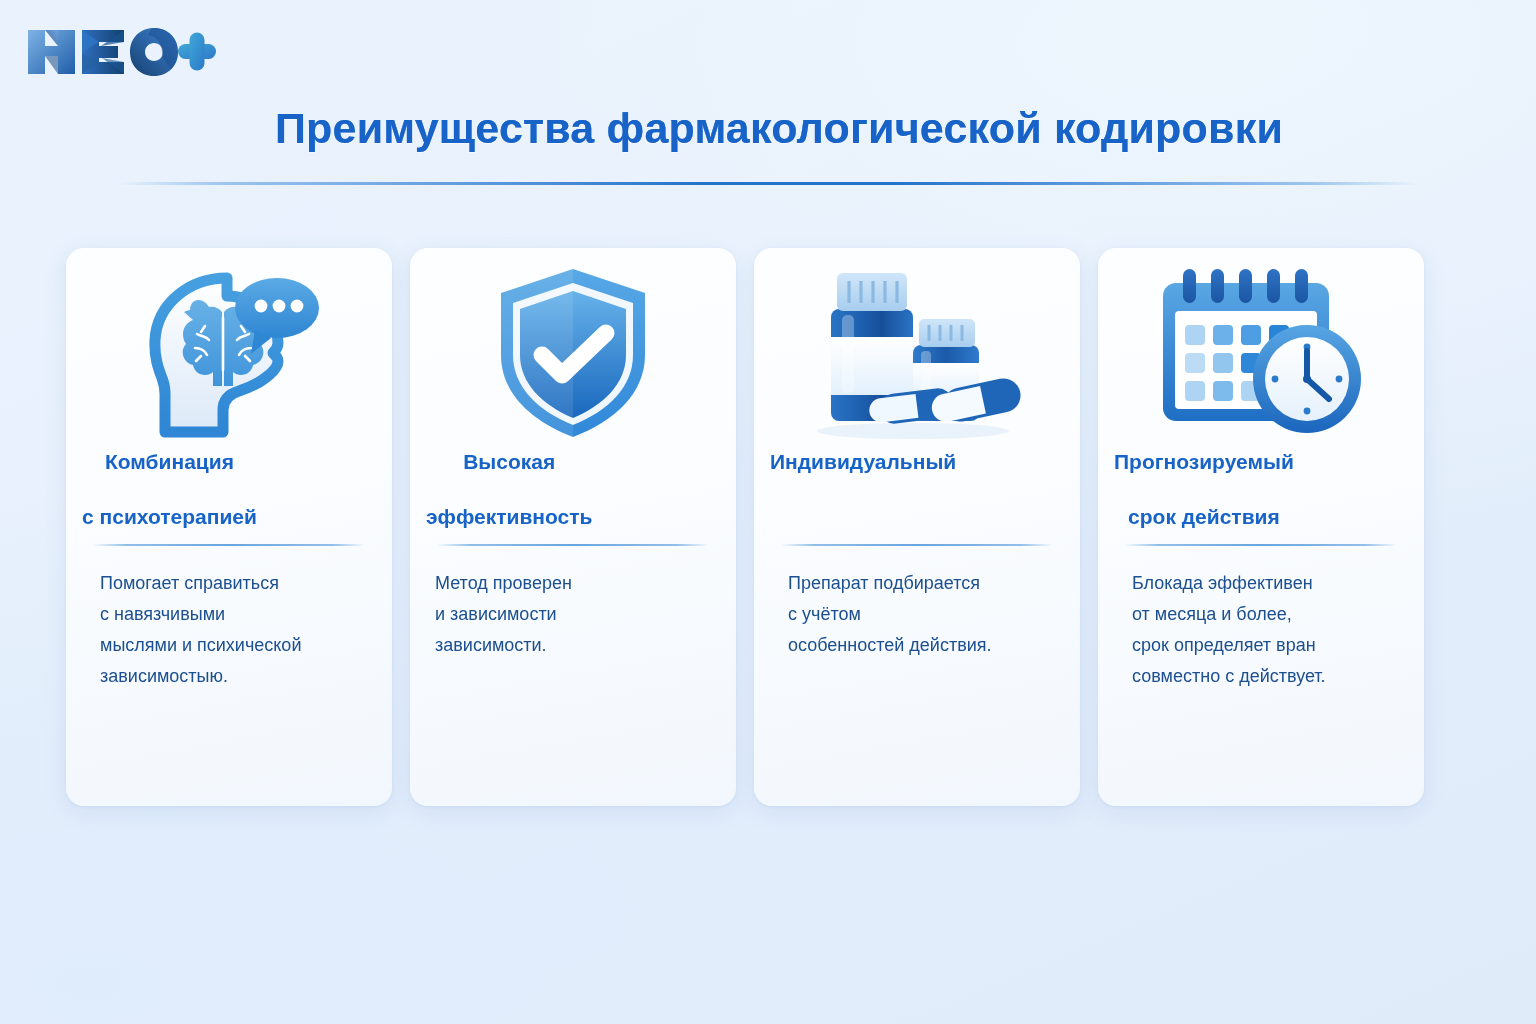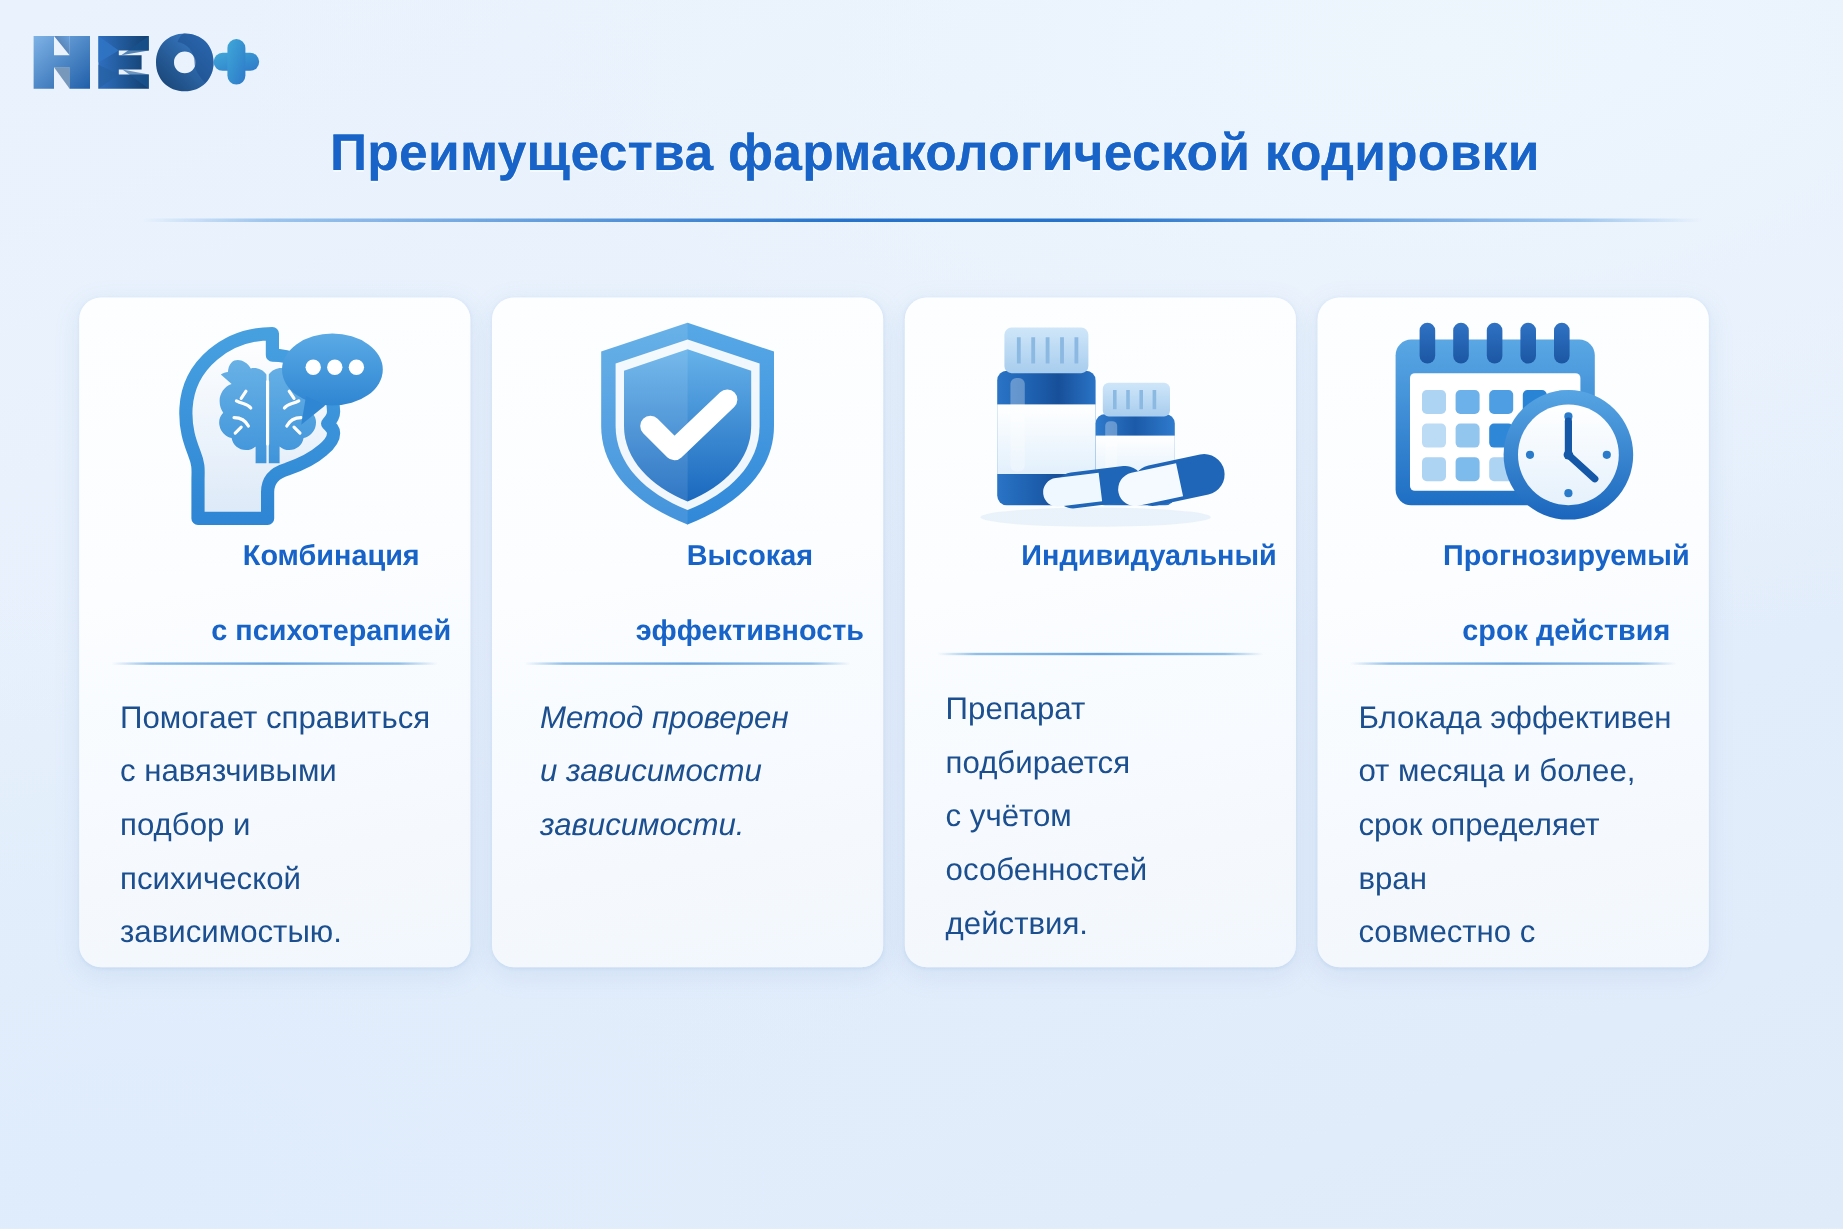--- a/index.html
+++ b/index.html
@@ -55,42 +55,42 @@
     overflow:hidden;
   }
   .icon-wrap{
     height:196px;display:flex;align-items:center;justify-content:center;
     padding-top:14px;box-sizing:border-box;
   }
   .icon-wrap svg{display:block;}
   .card-title{
     text-align:center;
     color:#1763c8;
-    font-size:24px;font-weight:bold;line-height:1.3;
+    font-size:21px;font-weight:bold;line-height:1.3;
     padding:4px 16px 0;
     min-height:86px;
-    display:flex;align-items:flex-start;justify-content:flex-end;
+    display:flex;align-items:flex-start;justify-content:flex-start;
   }
   .card-title span{display:block;}
   .card-rule{
     margin:10px auto 0;width:272px;height:2px;
     background:linear-gradient(90deg,
       rgba(140,190,235,0) 0%,
       rgba(110,170,225,.75) 12%,
       rgba(90,155,220,.9) 50%,
       rgba(110,170,225,.75) 88%,
       rgba(140,190,235,0) 100%);
   }
   .card-body{
     padding:22px 28px 0 34px;
     color:#1b4f8f;
-    font-size:26px;line-height:1.72;
+    font-size:18px;line-height:1.72;
     font-weight:normal;
   }
-  .card:nth-child(2) .card-body{padding-left:40px;font-style:italic;}
+  .card:nth-child(2) .card-body{padding-left:25px;}
   .card:nth-child(3) .card-body{}
   .card:nth-child(4) .card-body{padding-left:34px;}
 </style>
 </head>
 <body>
 
 <div class="stage">
 
   <div class="logo">
     <svg width="200" height="64" viewBox="0 0 200 64" aria-label="НЕО+">
@@ -197,21 +197,21 @@
       <div class="card-title">
         <span>
           <span>Комбинация</span><br>
           <span>с психотерапией</span>
         </span>
       </div>
       <div class="card-rule"></div>
       <div class="card-body">
         <div>Помогает справиться</div>
         <div>с навязчивыми</div>
-        <div>подбор и психической</div>
+        <div>мыслями и психической</div>
         <div>зависимостыю.</div>
       </div>
     </div>
 
     <div class="card">
       <div class="icon-wrap">
         <svg width="172" height="180" viewBox="0 0 172 180">
           <defs>
             <linearGradient id="c2out" x1="0" y1="0" x2="0" y2="1">
               <stop offset="0" stop-color="#57a8e6"></stop>

